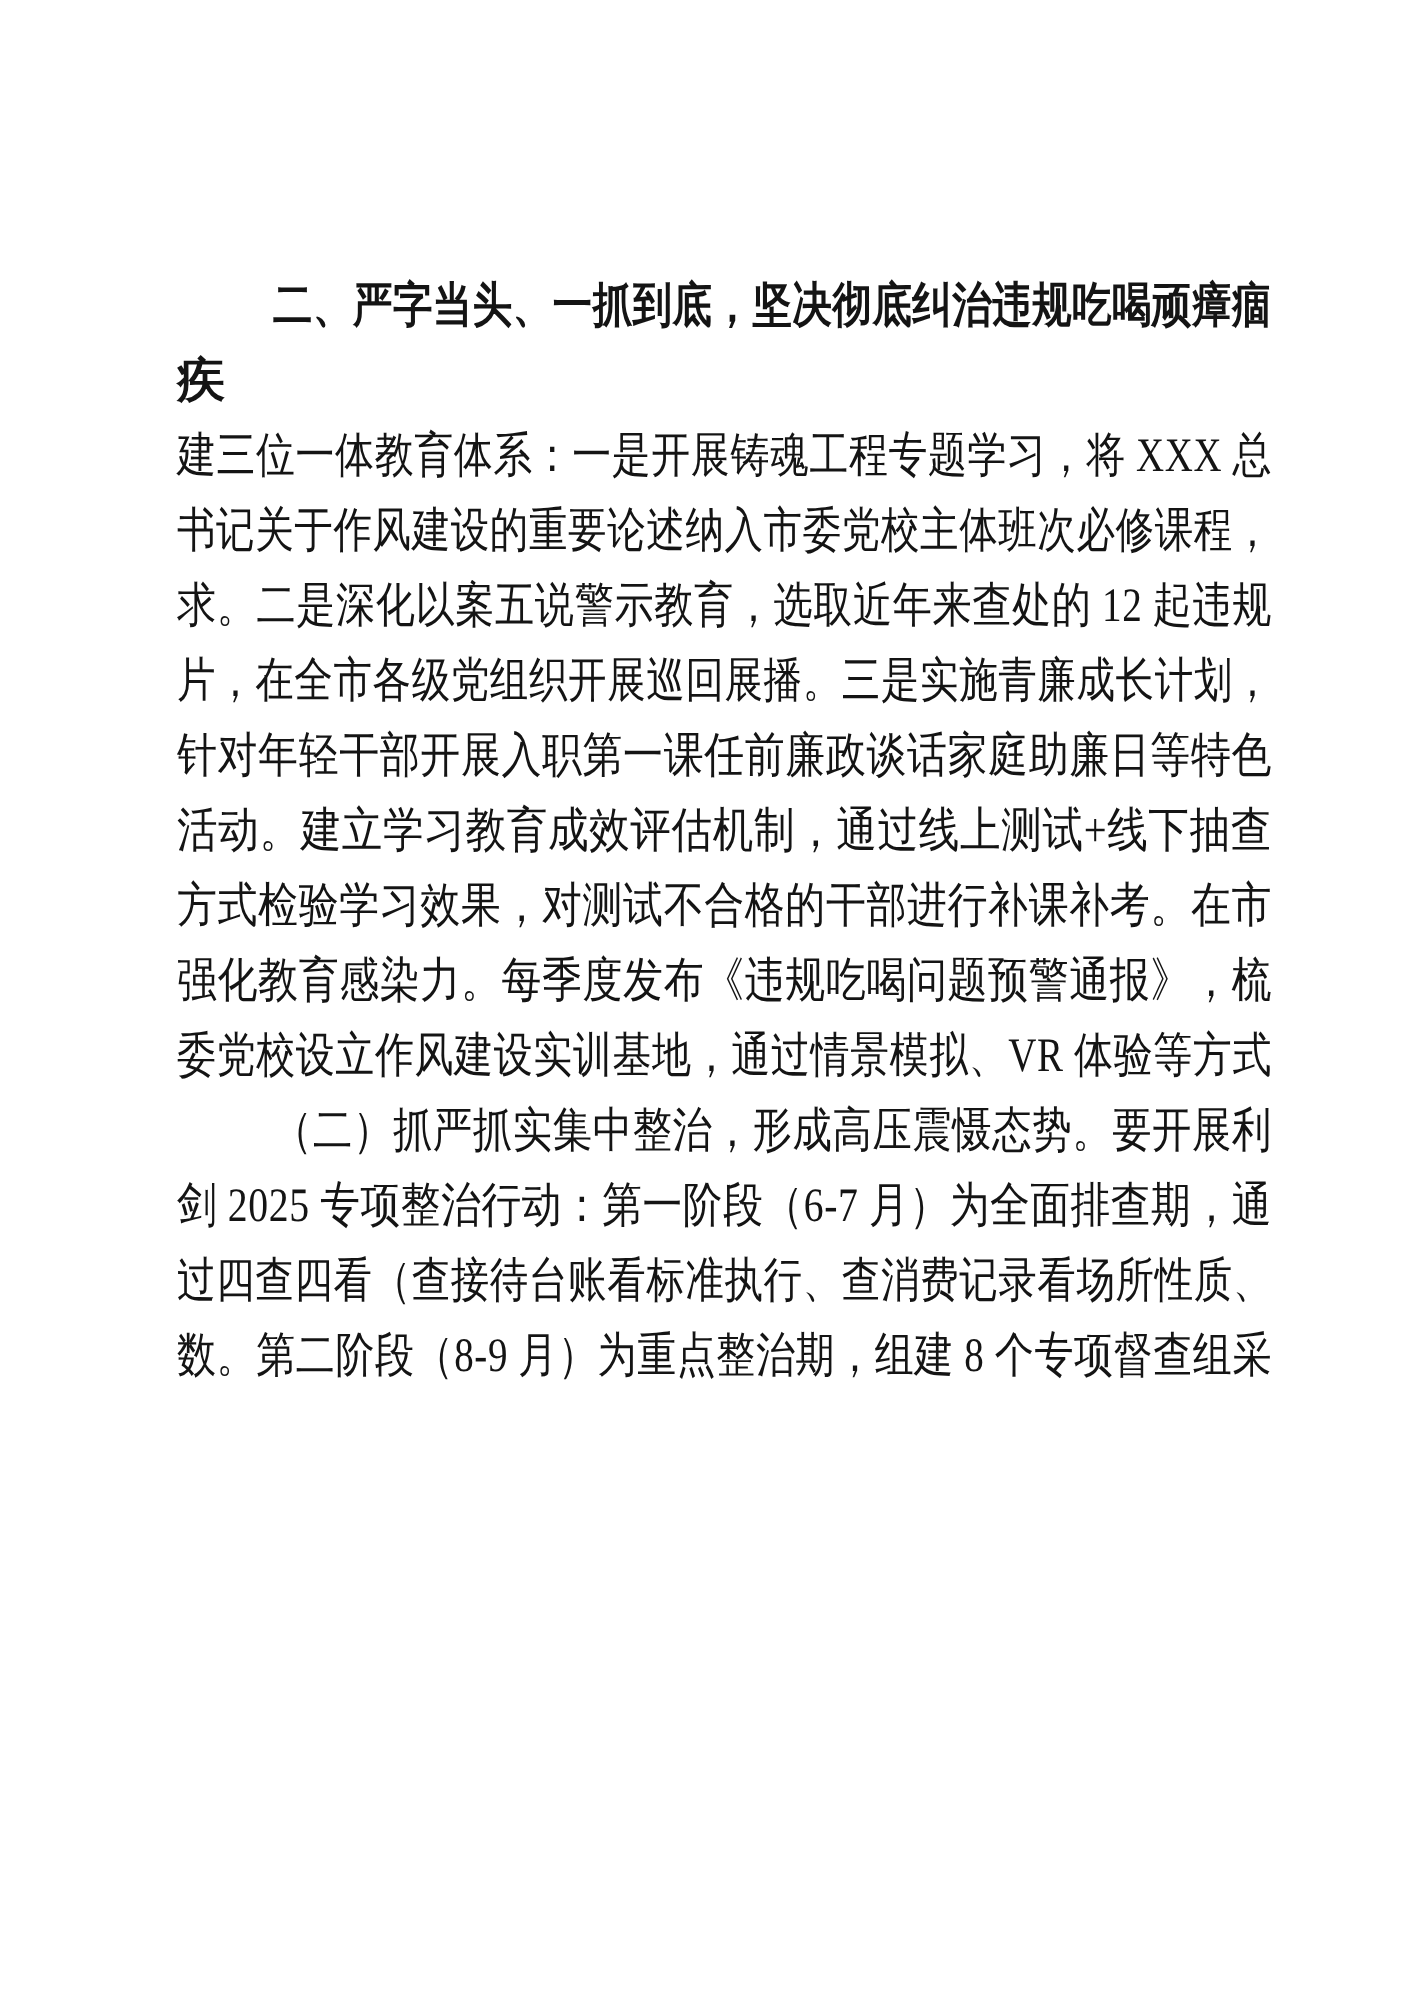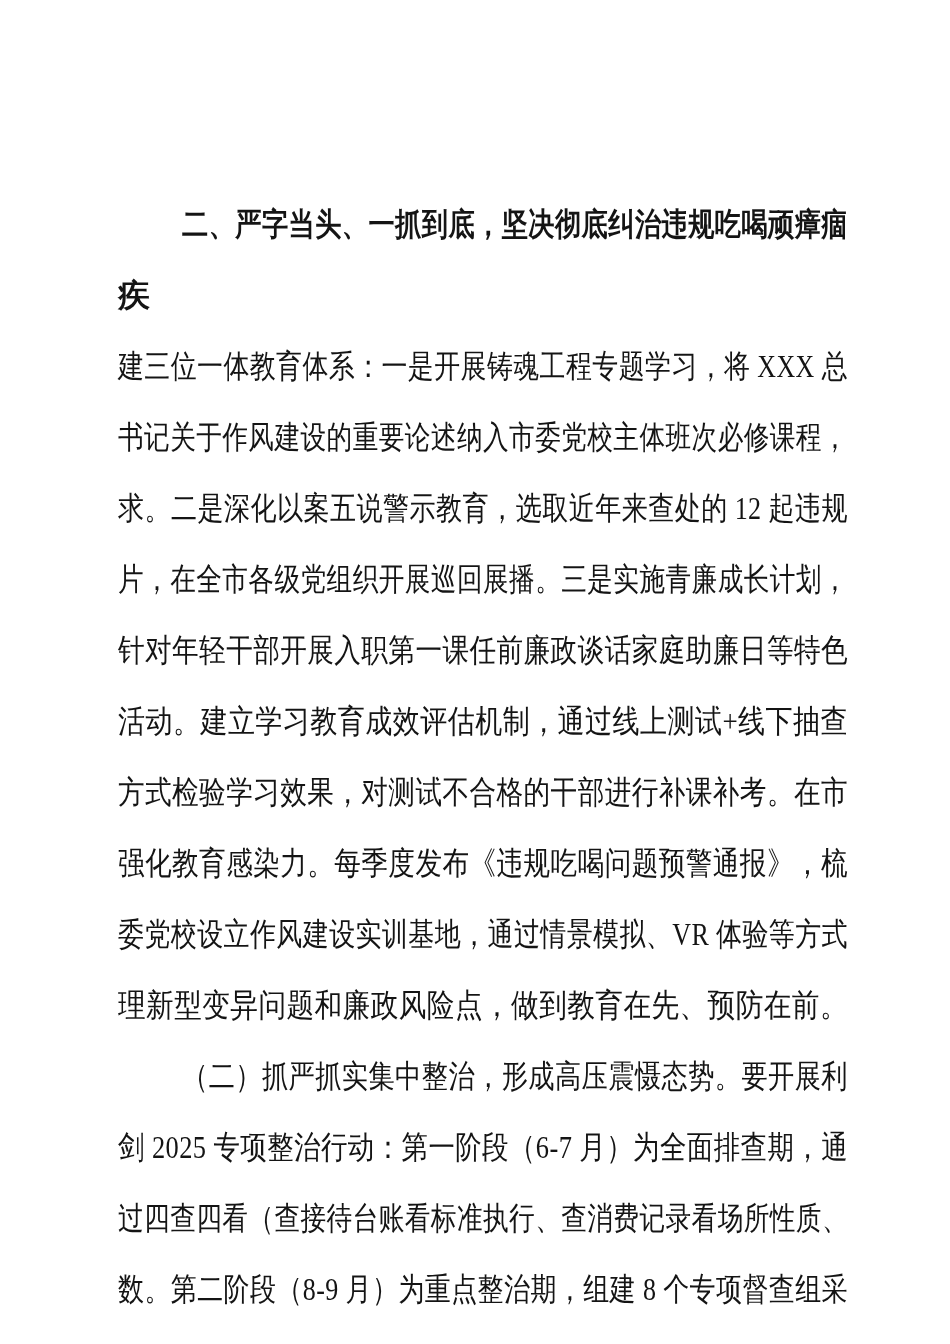--- a/index.html
+++ b/index.html
@@ -23,21 +23,20 @@
     width: 730px;
     color: #141414;
   }
   .paragraph { margin: 0; padding: 0; }
   .line {
     height: 50px;
     line-height: 50px;
     font-size: 32px;
     white-space: nowrap;
     overflow: visible;
-    margin-top: 21px;
   }
   .line.indent { padding-left: 64px; }
   .line-text {
     display: inline-block;
     line-height: 50px;
     transform-origin: 0 50%;
     letter-spacing: 0.5px;
   }
   .paragraph.bold .line-text { font-weight: bold; }
 </style>
@@ -53,21 +52,20 @@
       <div class="paragraph">
         <div class="line"><span class="line-text full" style="transform: scaleX(0.810816);">建三位一体教育体系：一是开展铸魂工程专题学习，将 XXX 总</span></div>
         <div class="line"><span class="line-text full" style="transform: scaleX(0.802198);">书记关于作风建设的重要论述纳入市委党校主体班次必修课程，</span></div>
         <div class="line"><span class="line-text full" style="transform: scaleX(0.815642);">求。二是深化以案五说警示教育，选取近年来查处的 12 起违规</span></div>
         <div class="line"><span class="line-text full" style="transform: scaleX(0.802198);">片，在全市各级党组织开展巡回展播。三是实施青廉成长计划，</span></div>
         <div class="line"><span class="line-text full" style="transform: scaleX(0.831909);">针对年轻干部开展入职第一课任前廉政谈话家庭助廉日等特色</span></div>
         <div class="line"><span class="line-text full" style="transform: scaleX(0.845351);">活动。建立学习教育成效评估机制，通过线上测试+线下抽查</span></div>
         <div class="line"><span class="line-text full" style="transform: scaleX(0.831909);">方式检验学习效果，对测试不合格的干部进行补课补考。在市</span></div>
         <div class="line"><span class="line-text full" style="transform: scaleX(0.831909);">强化教育感染力。每季度发布《违规吃喝问题预警通报》，梳</span></div>
         <div class="line"><span class="line-text full" style="transform: scaleX(0.812056);">委党校设立作风建设实训基地，通过情景模拟、VR 体验等方式</span></div>
-        <div class="line"><span class="line-text" style="transform: scaleX(0.863905);">理新型变异问题和廉政风险点，做到教育在先、预防在前。</span></div>
       </div>
       <div class="paragraph">
         <div class="line indent"><span class="line-text full" style="transform: scaleX(0.819692);">（二）抓严抓实集中整治，形成高压震慑态势。要开展利</span></div>
         <div class="line"><span class="line-text full" style="transform: scaleX(0.826581);">剑 2025 专项整治行动：第一阶段（6-7 月）为全面排查期，通</span></div>
         <div class="line"><span class="line-text full" style="transform: scaleX(0.802198);">过四查四看（查接待台账看标准执行、查消费记录看场所性质、</span></div>
         <div class="line"><span class="line-text full" style="transform: scaleX(0.812324);">数。第二阶段（8-9 月）为重点整治期，组建 8 个专项督查组采</span></div>
       </div>
     </div>
 </div>
 

